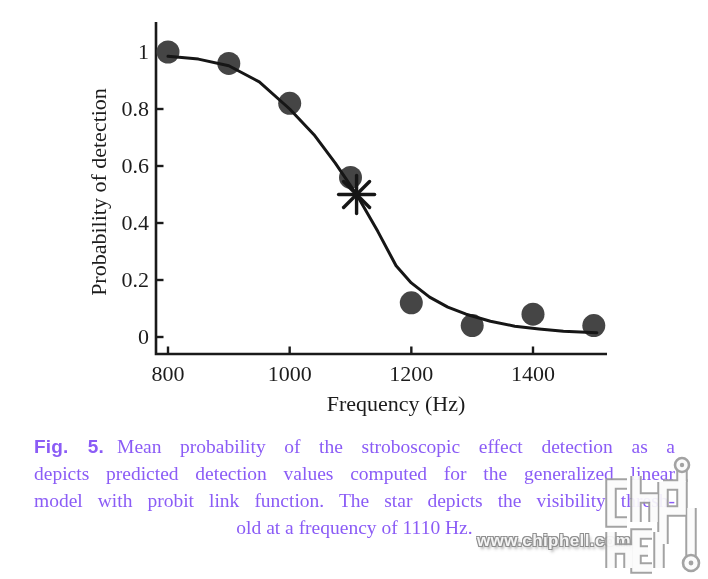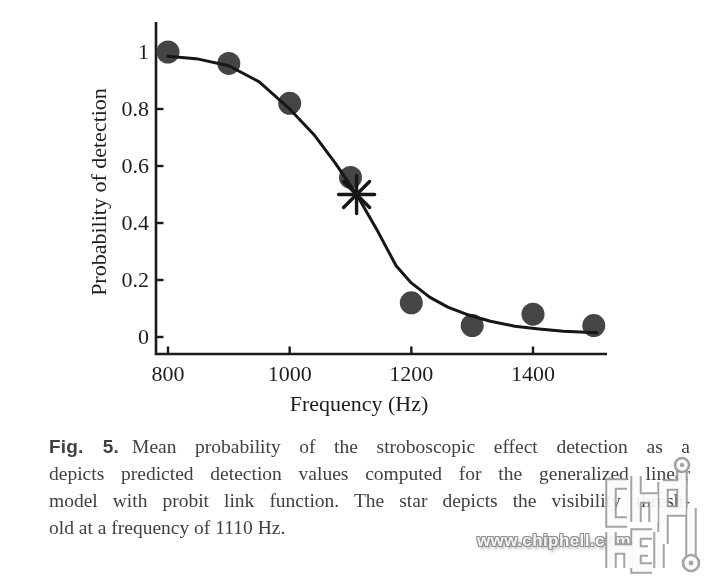--- a/index.html
+++ b/index.html
@@ -2,26 +2,26 @@
 <html><head>
 <meta charset="utf-8">
 <style>
   html,body{margin:0;padding:0;background:#fff;}
   #stage{position:relative;width:708px;height:579px;background:#ffffff;overflow:hidden;
          font-family:"Liberation Serif",serif;color:#1d1d1d;}
   
   #plot{position:absolute;left:0;top:0;}
   .tick{font-family:"Liberation Serif",serif;font-size:22px;fill:#1c1c1c;}
   .axis-label{position:absolute;font-size:22px;color:#1c1c1c;white-space:nowrap;}
-  #xlabel{left:359px;top:404px;transform:translate(-50%,-50%);}
+  #xlabel{left:396px;top:404px;transform:translate(-50%,-50%);}
   #ylabel{left:99px;top:192px;transform:translate(-50%,-50%) rotate(-90deg);}
   
   #caption{position:absolute;left:34px;top:433px;width:641px;
-           font-size:19.5px;line-height:27px;color:#404040;margin-left:15px;}
-  .cap-line{white-space:nowrap;}
+           font-size:19.5px;line-height:27px;color:#8b5cf6;}
+  .cap-line{white-space:nowrap;text-align:center;}
   .cap-just{text-align:justify;text-align-last:justify;}
   .figlab{font-family:"Liberation Sans",sans-serif;font-weight:bold;font-size:19px;
           margin-right:13px;letter-spacing:.2px;}
   
   #wm-text{position:absolute;left:477px;top:531px;
            font-family:"Liberation Sans",sans-serif;font-weight:bold;font-size:17px;
            letter-spacing:.4px;color:#f4f4f4;
            text-shadow:-1px -1px 0 #8f8f8f,1px -1px 0 #8f8f8f,-1px 1px 0 #8f8f8f,
                         1px 1px 0 #8f8f8f,2px 3px 3px rgba(70,70,70,.45);}
   #wm-logo{position:absolute;left:596px;top:456px;opacity:.92;}

